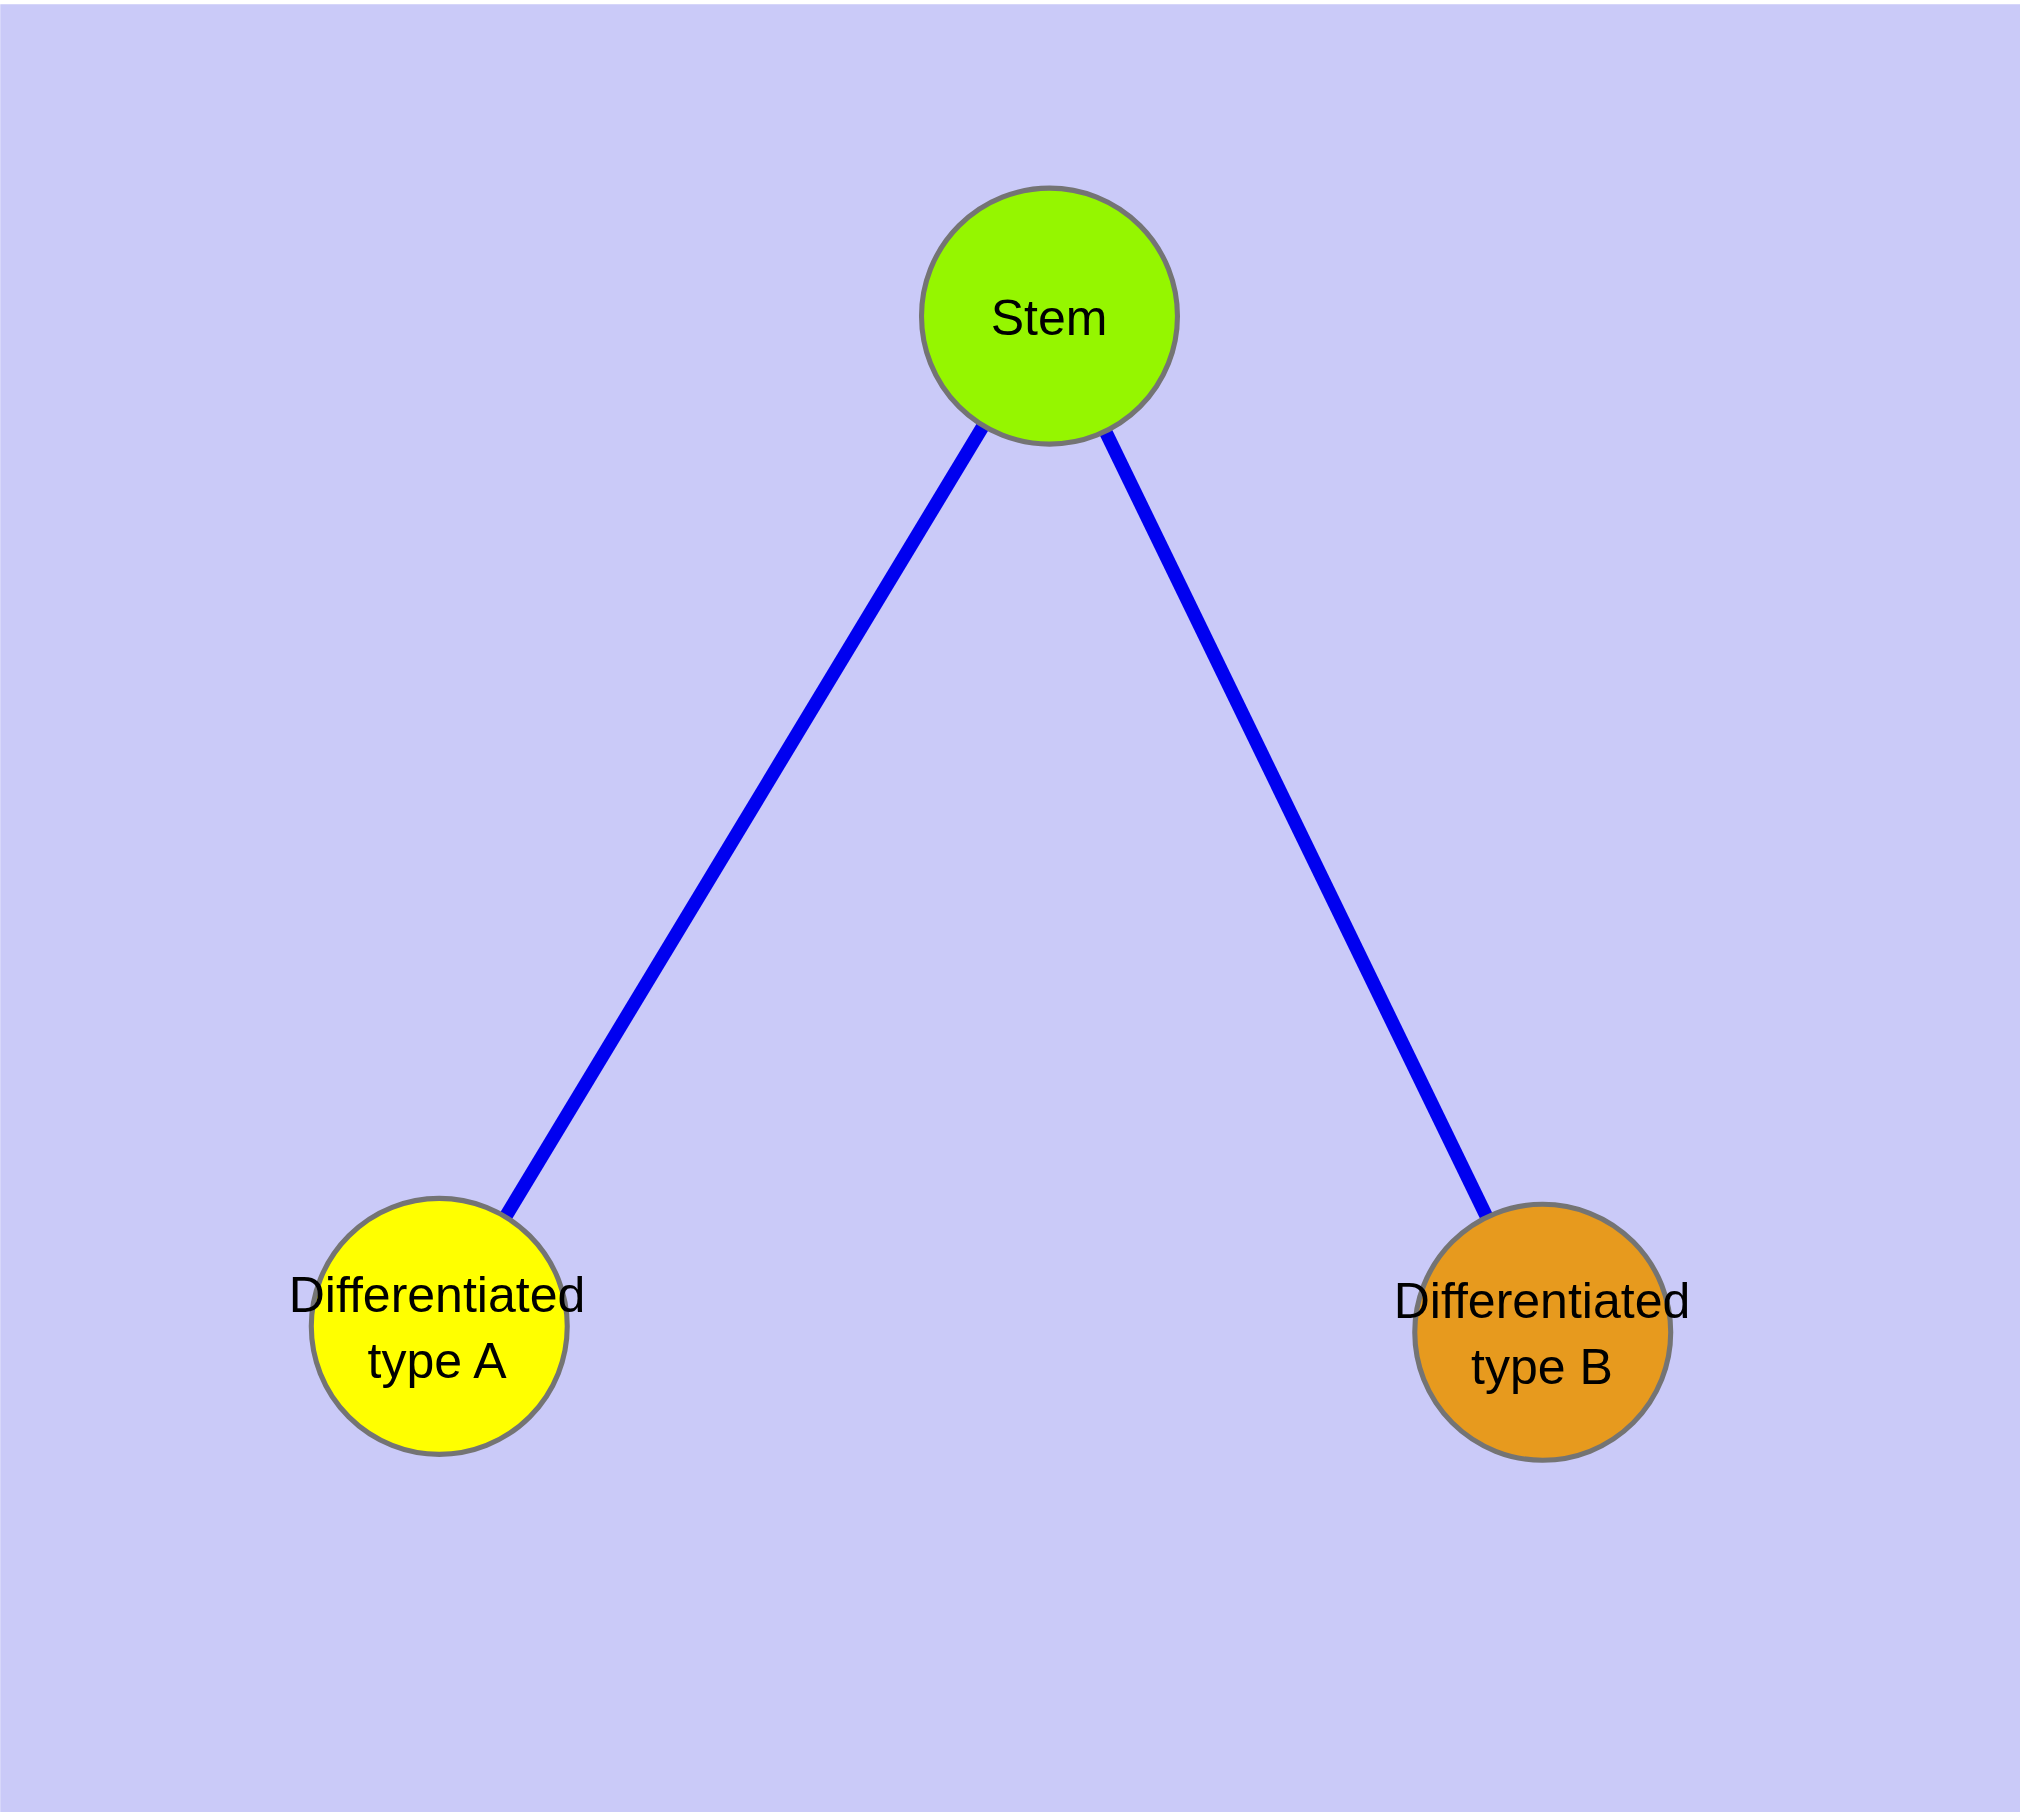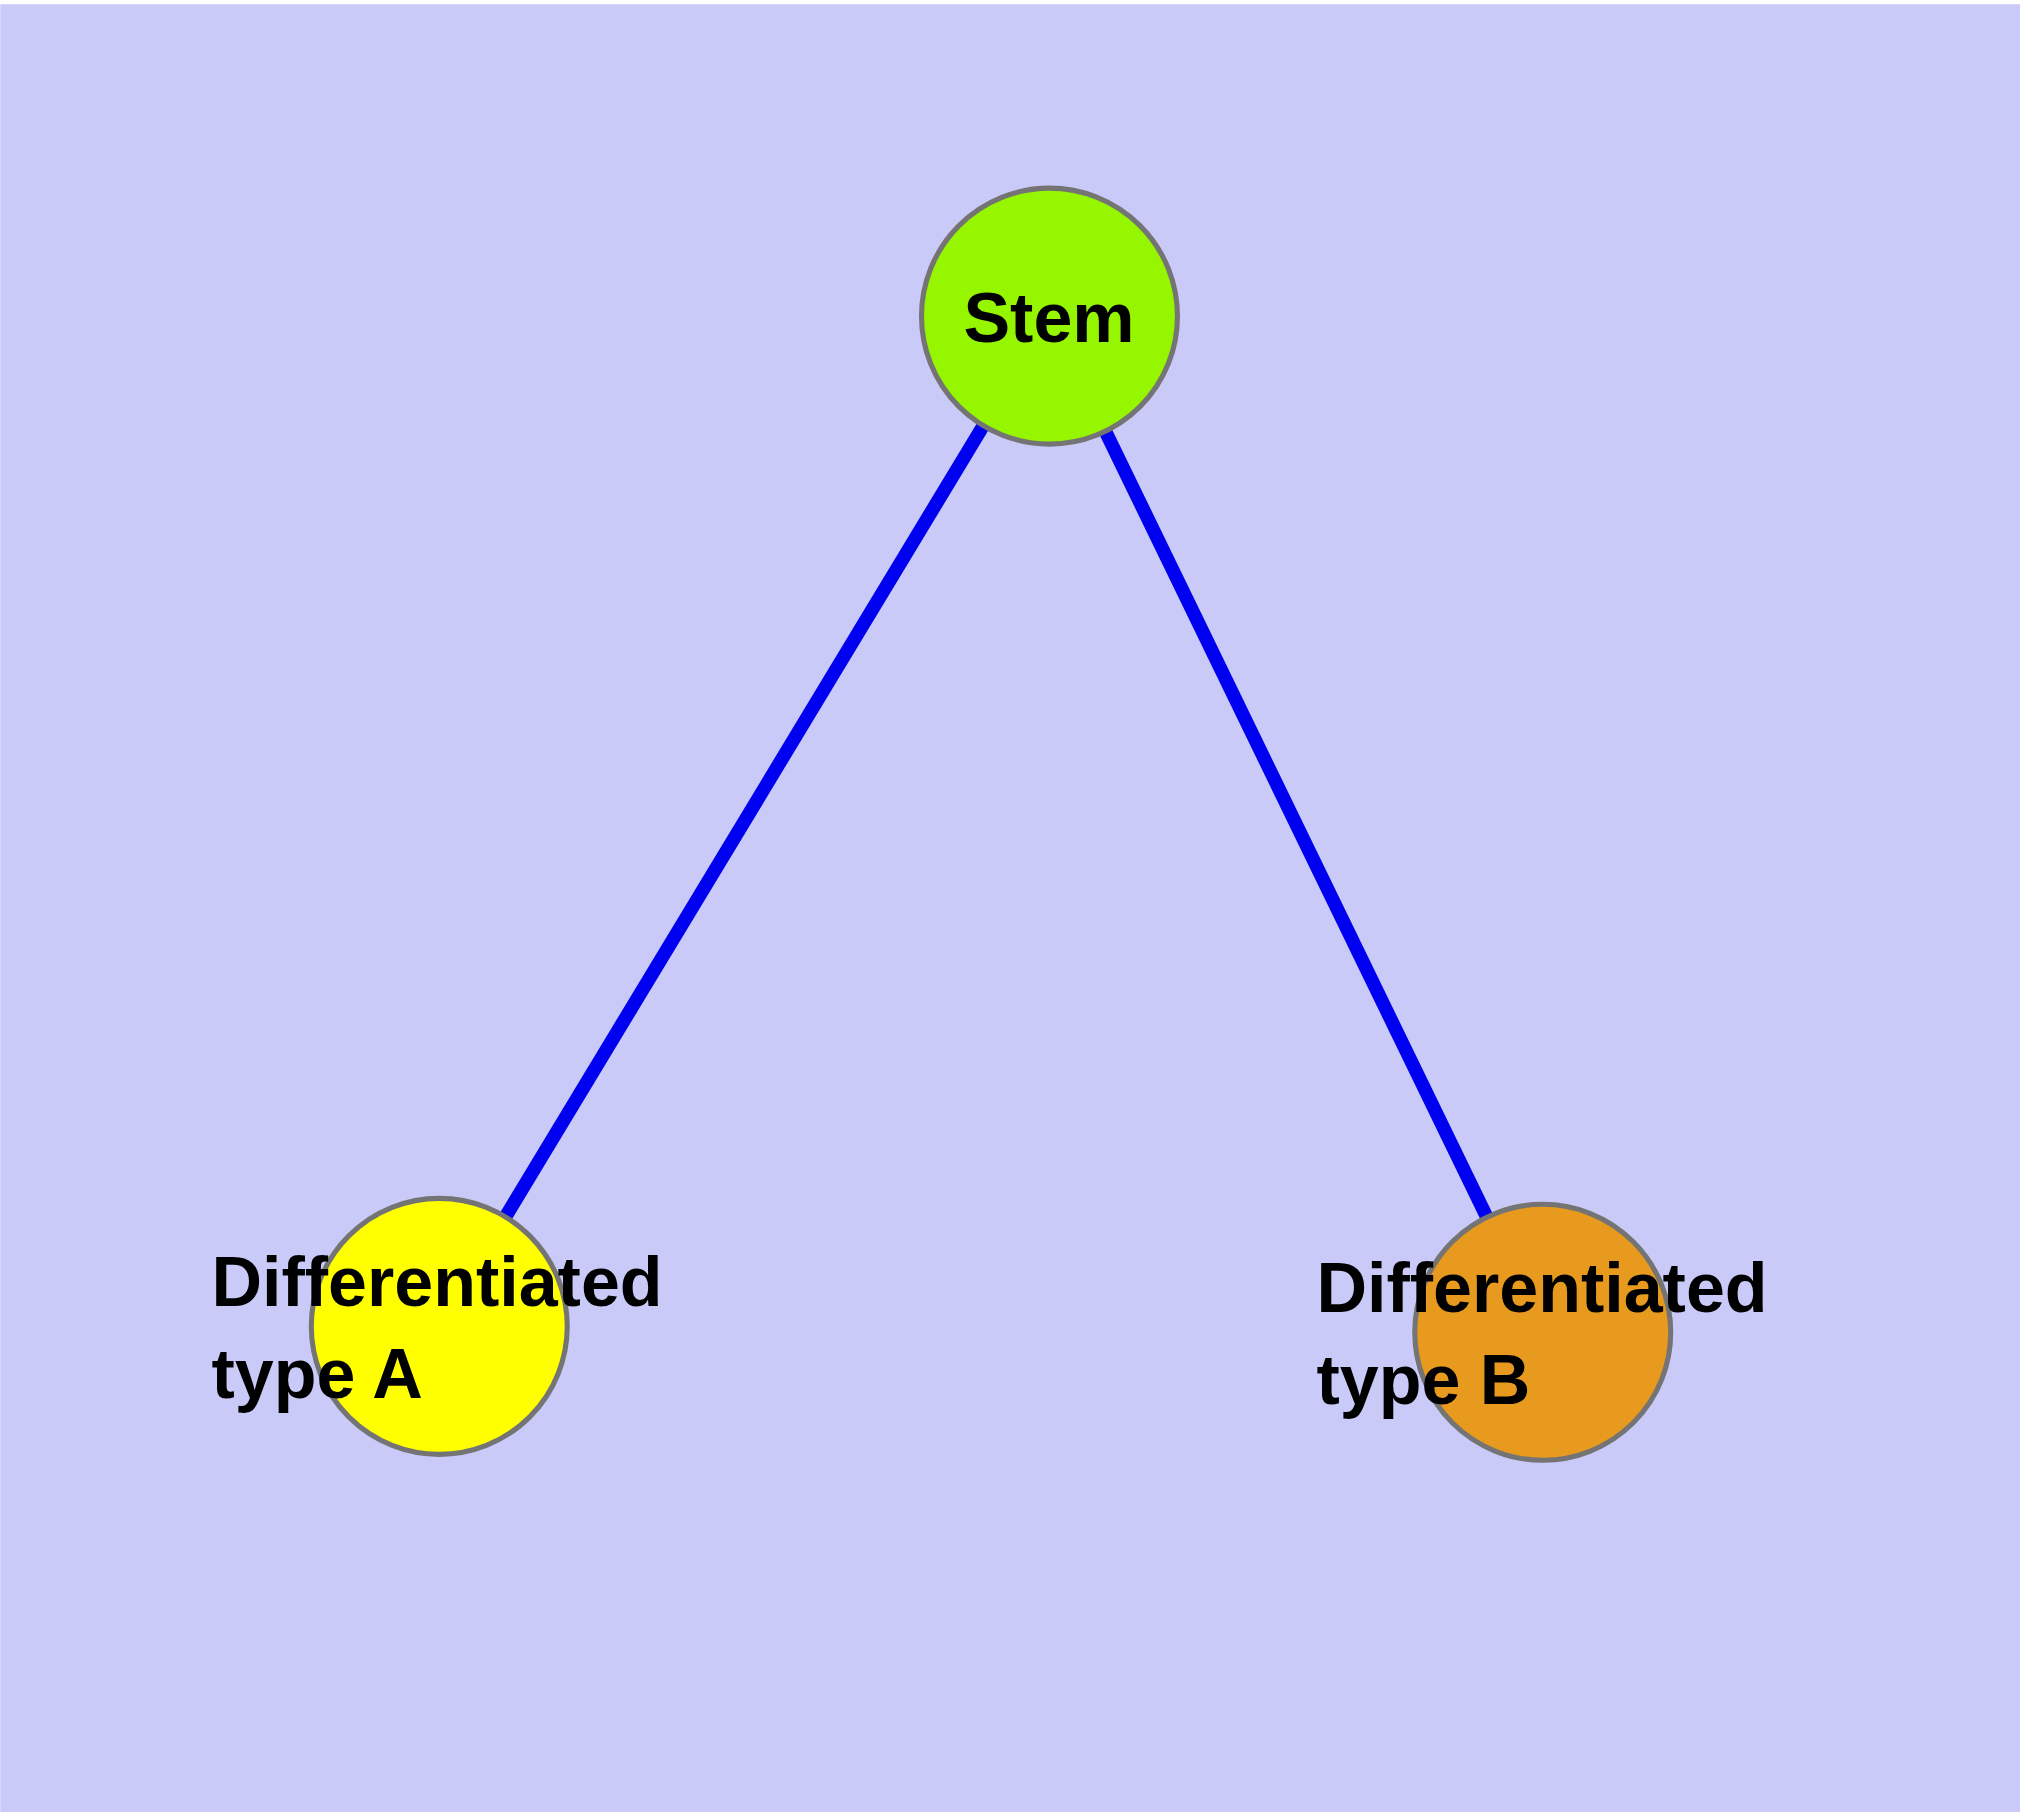--- a/index.html
+++ b/index.html
@@ -16,25 +16,25 @@
   }
   .stage svg {
     position: absolute;
     left: 0;
     top: 0;
     display: block;
   }
   .node-label {
     position: absolute;
     transform: translate(-50%, -50%);
-    font-weight: bold;
-    font-size: 70px;
+    font-weight: normal;
+    font-size: 50px;
     line-height: 1.32;
     color: #000000;
-    text-align: left;
+    text-align: center;
     white-space: pre-line;
     pointer-events: none;
   }
   .label-stem   { left: 1049px; top: 318px; }
   .label-type-a { left: 437px;  top: 1328px; }
   .label-type-b { left: 1542px; top: 1334px; }
 </style>
 </head>
 <body>
 

